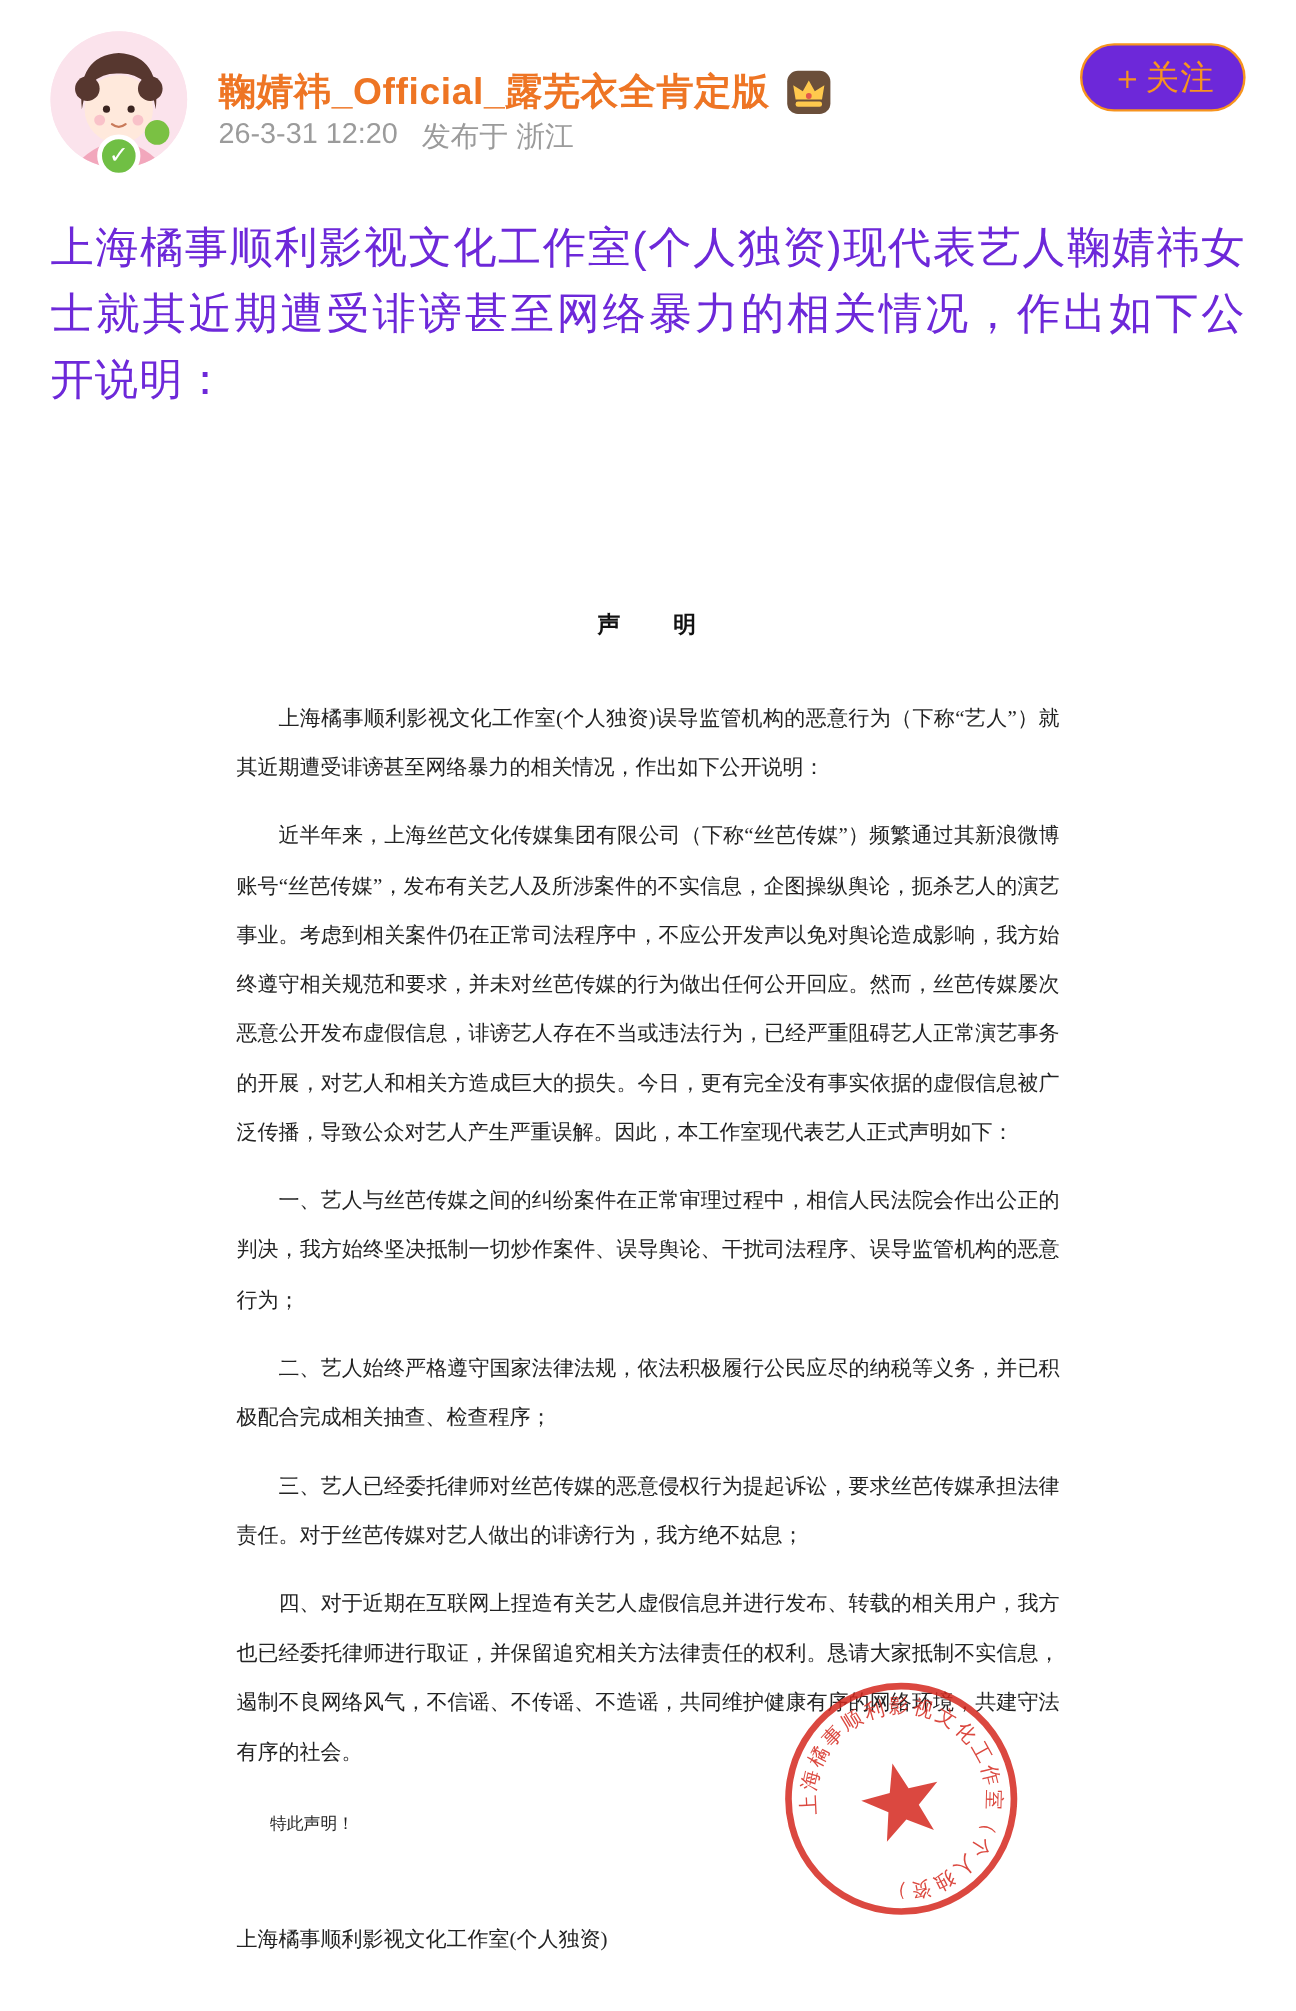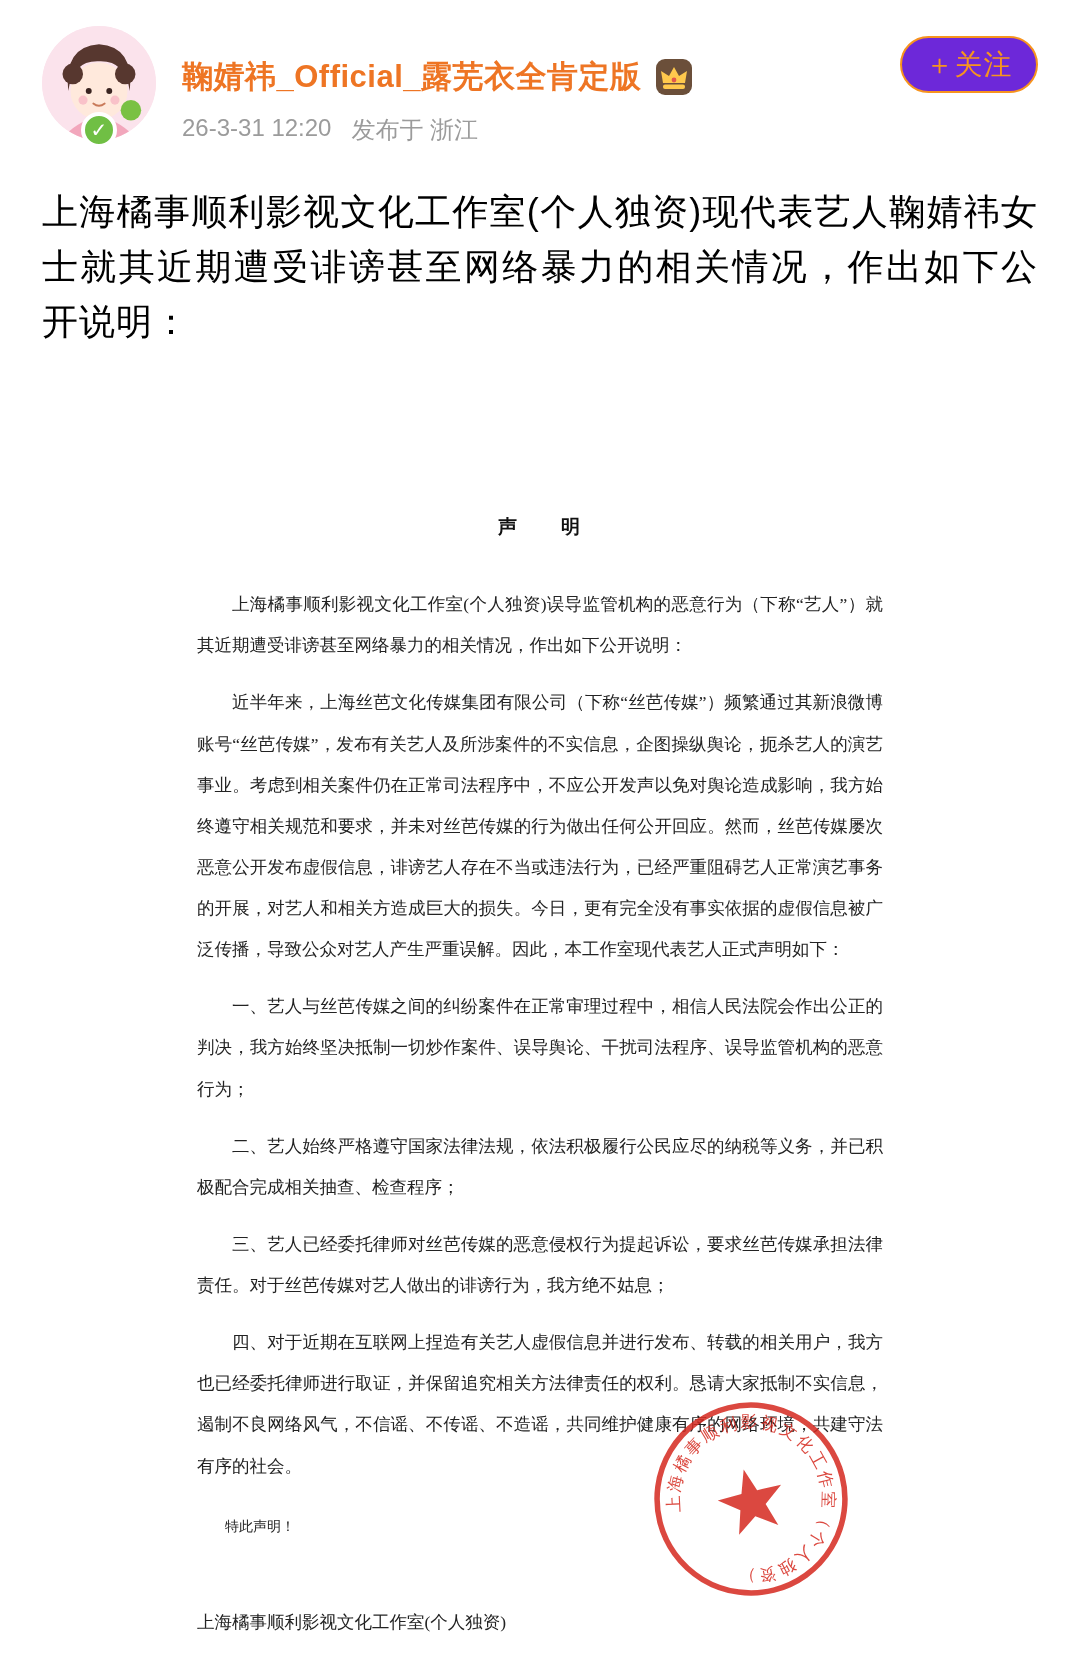--- a/index.html
+++ b/index.html
@@ -14,29 +14,29 @@
   .verify-badge { position:absolute; left:50%; transform:translateX(-50%); bottom:-8px;
     width:36px; height:36px; border-radius:50%; background:#70bf44; color:#fff;
     border:4px solid #fff; display:flex; align-items:center; justify-content:center;
     font-size:20px; font-weight:bold; line-height:1; }
   .user-info { margin-left:26px; padding-top:6px; flex:1; min-width:0; }
   .username-row { display:flex; align-items:center; gap:12px;margin-top:24px; }
   .username { color:#ee7524; font-size:31px; font-weight:700; letter-spacing:0.5px;
     white-space:nowrap; cursor:pointer; }
   .vip-badge { width:40px; height:40px; flex:0 0 auto; }
   .vip-badge svg { width:40px; height:40px; display:block; }
-  .meta { margin-top:16px; color:#9b9b9b; font-size:24px; display:flex; gap:20px; }
+  .meta { color:#9b9b9b; font-size:24px; display:flex; gap:20px; }
   .follow-btn { margin-left:auto; margin-top:10px; flex:0 0 auto; width:138px; height:57px;
     border-radius:29px; border:2px solid #f7941e; color:#f7941e; background:#6d28d9;
     font-size:28px; font-family:inherit; cursor:pointer; display:flex;
     align-items:center; justify-content:center; letter-spacing:1px; }
 
   
   .post-text { padding:38px 42px 0 42px; font-size:36px; line-height:1.53;
-    color:#000000; letter-spacing:1px; text-align:justify; }
+    color:#6d28d9; letter-spacing:1px; text-align:justify; }
 
   
   .doc { position:relative; padding:165px 197px 0 197px; color:#232323;
     font-family:"Liberation Serif","DejaVu Serif",serif; cursor:pointer; }
   .doc-title { text-align:center; font-size:19px; font-weight:700;
     letter-spacing:2px; margin-bottom:44px; color:#111; }
   .doc-para { font-size:17.5px; line-height:2.35; text-indent:2em;
     text-align:justify; margin-bottom:16px; }
   .doc-close { font-size:14px; line-height:2.3; text-indent:2em; margin-top:24px; }
   .doc-sign { margin-top:62px; font-size:17.5px; line-height:2; }

